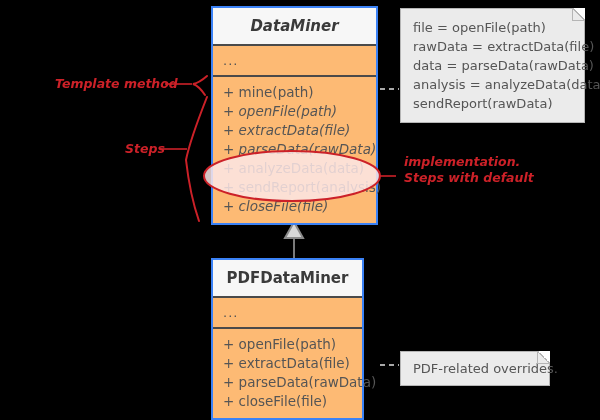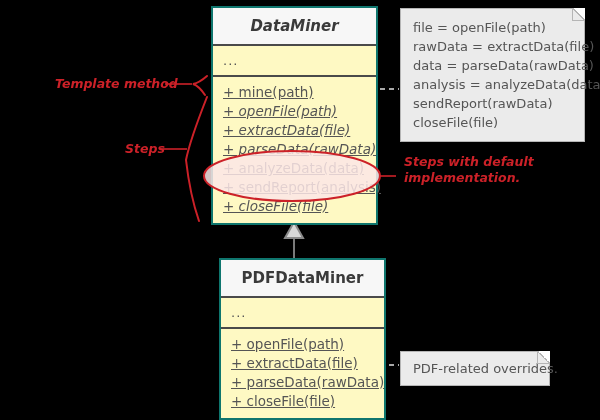--- a/index.html
+++ b/index.html
@@ -12,22 +12,22 @@
     width: 600px;
     height: 420px;
     background: #000000;
     overflow: hidden;
     font-family: "DejaVu Sans", "Liberation Sans", sans-serif;
   }
 
   
   .uml-class {
     position: absolute;
-    background: #fef9c3;
-    border: 2px solid #0f766e;
+    background: #fdba74;
+    border: 2px solid #3b82f6;
     box-sizing: border-box;
   }
   .uml-name {
     text-align: center;
     font-weight: bold;
     font-size: 15px;
     color: #3a3a3a;
     padding: 9px 4px 9px 4px;
     border-bottom: 2px solid #4a4a4a;
     background: #f7f7f7;
@@ -43,21 +43,20 @@
   .uml-ops {
     padding: 6px 10px 7px 10px;
   }
   .op {
     font-size: 13.5px;
     color: #555555;
     line-height: 19px;
     white-space: nowrap;
     position: relative;
     z-index: 3;
-    text-decoration: underline;
   }
   .op.abstract { font-style: italic; }
 
   
   .uml-note {
     position: absolute;
     background: #ebebeb;
     border: 1px solid #b5b5b5;
     box-sizing: border-box;
     font-size: 13px;
@@ -119,39 +118,38 @@
       <div class="op">+ mine(path)</div>
       <div class="op abstract">+ openFile(path)</div>
       <div class="op abstract">+ extractData(file)</div>
       <div class="op abstract">+ parseData(rawData)</div>
       <div class="op">+ analyzeData(data)</div>
       <div class="op">+ sendReport(analysis)</div>
       <div class="op abstract">+ closeFile(file)</div>
     </div>
   </div>
 
-  <div class="uml-class" id="pdfdataminer" style="left:219px; top:258px; width:167px;">
+  <div class="uml-class" id="pdfdataminer" style="left:211px; top:258px; width:153px;">
     <div class="uml-name">PDFDataMiner</div>
     <div class="uml-attrs">...</div>
     <div class="uml-ops">
       <div class="op">+ openFile(path)</div>
       <div class="op">+ extractData(file)</div>
       <div class="op">+ parseData(rawData)</div>
       <div class="op">+ closeFile(file)</div>
     </div>
   </div>
 
   <div class="uml-note" style="left:400px; top:8px; width:185px;">
     <span class="note-fold"></span>
     <div class="note-line">file = openFile(path)</div>
     <div class="note-line">rawData = extractData(file)</div>
     <div class="note-line">data = parseData(rawData)</div>
     <div class="note-line">analysis = analyzeData(data)</div>
     <div class="note-line">sendReport(rawData)</div>
-    <div class="note-line">closeFile(file)</div>
   </div>
 
   <div class="uml-note" style="left:400px; top:351px; width:150px; padding:7px 12px;">
     <span class="note-fold"></span>
     <div class="note-line">PDF-related overrides.</div>
   </div>
 
   <svg class="overlay" viewBox="0 0 600 420" style="z-index:5;">
 
     <ellipse cx="292" cy="176" rx="88" ry="25" fill="#fbe6e6" fill-opacity="0.85" stroke="#cc2128" stroke-width="2"></ellipse>
@@ -163,17 +161,17 @@
 
     <path d="M207,97 Q190,140 186,160 Q190,195 199,221" fill="none" stroke="#cc2128" stroke-width="2" stroke-linecap="round"></path>
     <line x1="160" y1="149" x2="187" y2="149" stroke="#cc2128" stroke-width="1.6"></line>
   </svg>
 
   <div class="ann-text" style="left:55px; top:76px;">Template method</div>
 
   <div class="ann-text" style="left:125px; top:141px;">Steps</div>
 
   <div class="ann-text" style="left:404px; top:154px;">
+    <div>implementation.</div>
     <div>Steps with default</div>
-    <div>implementation.</div>
   </div>
 
 </div>
 
 </body></html>

